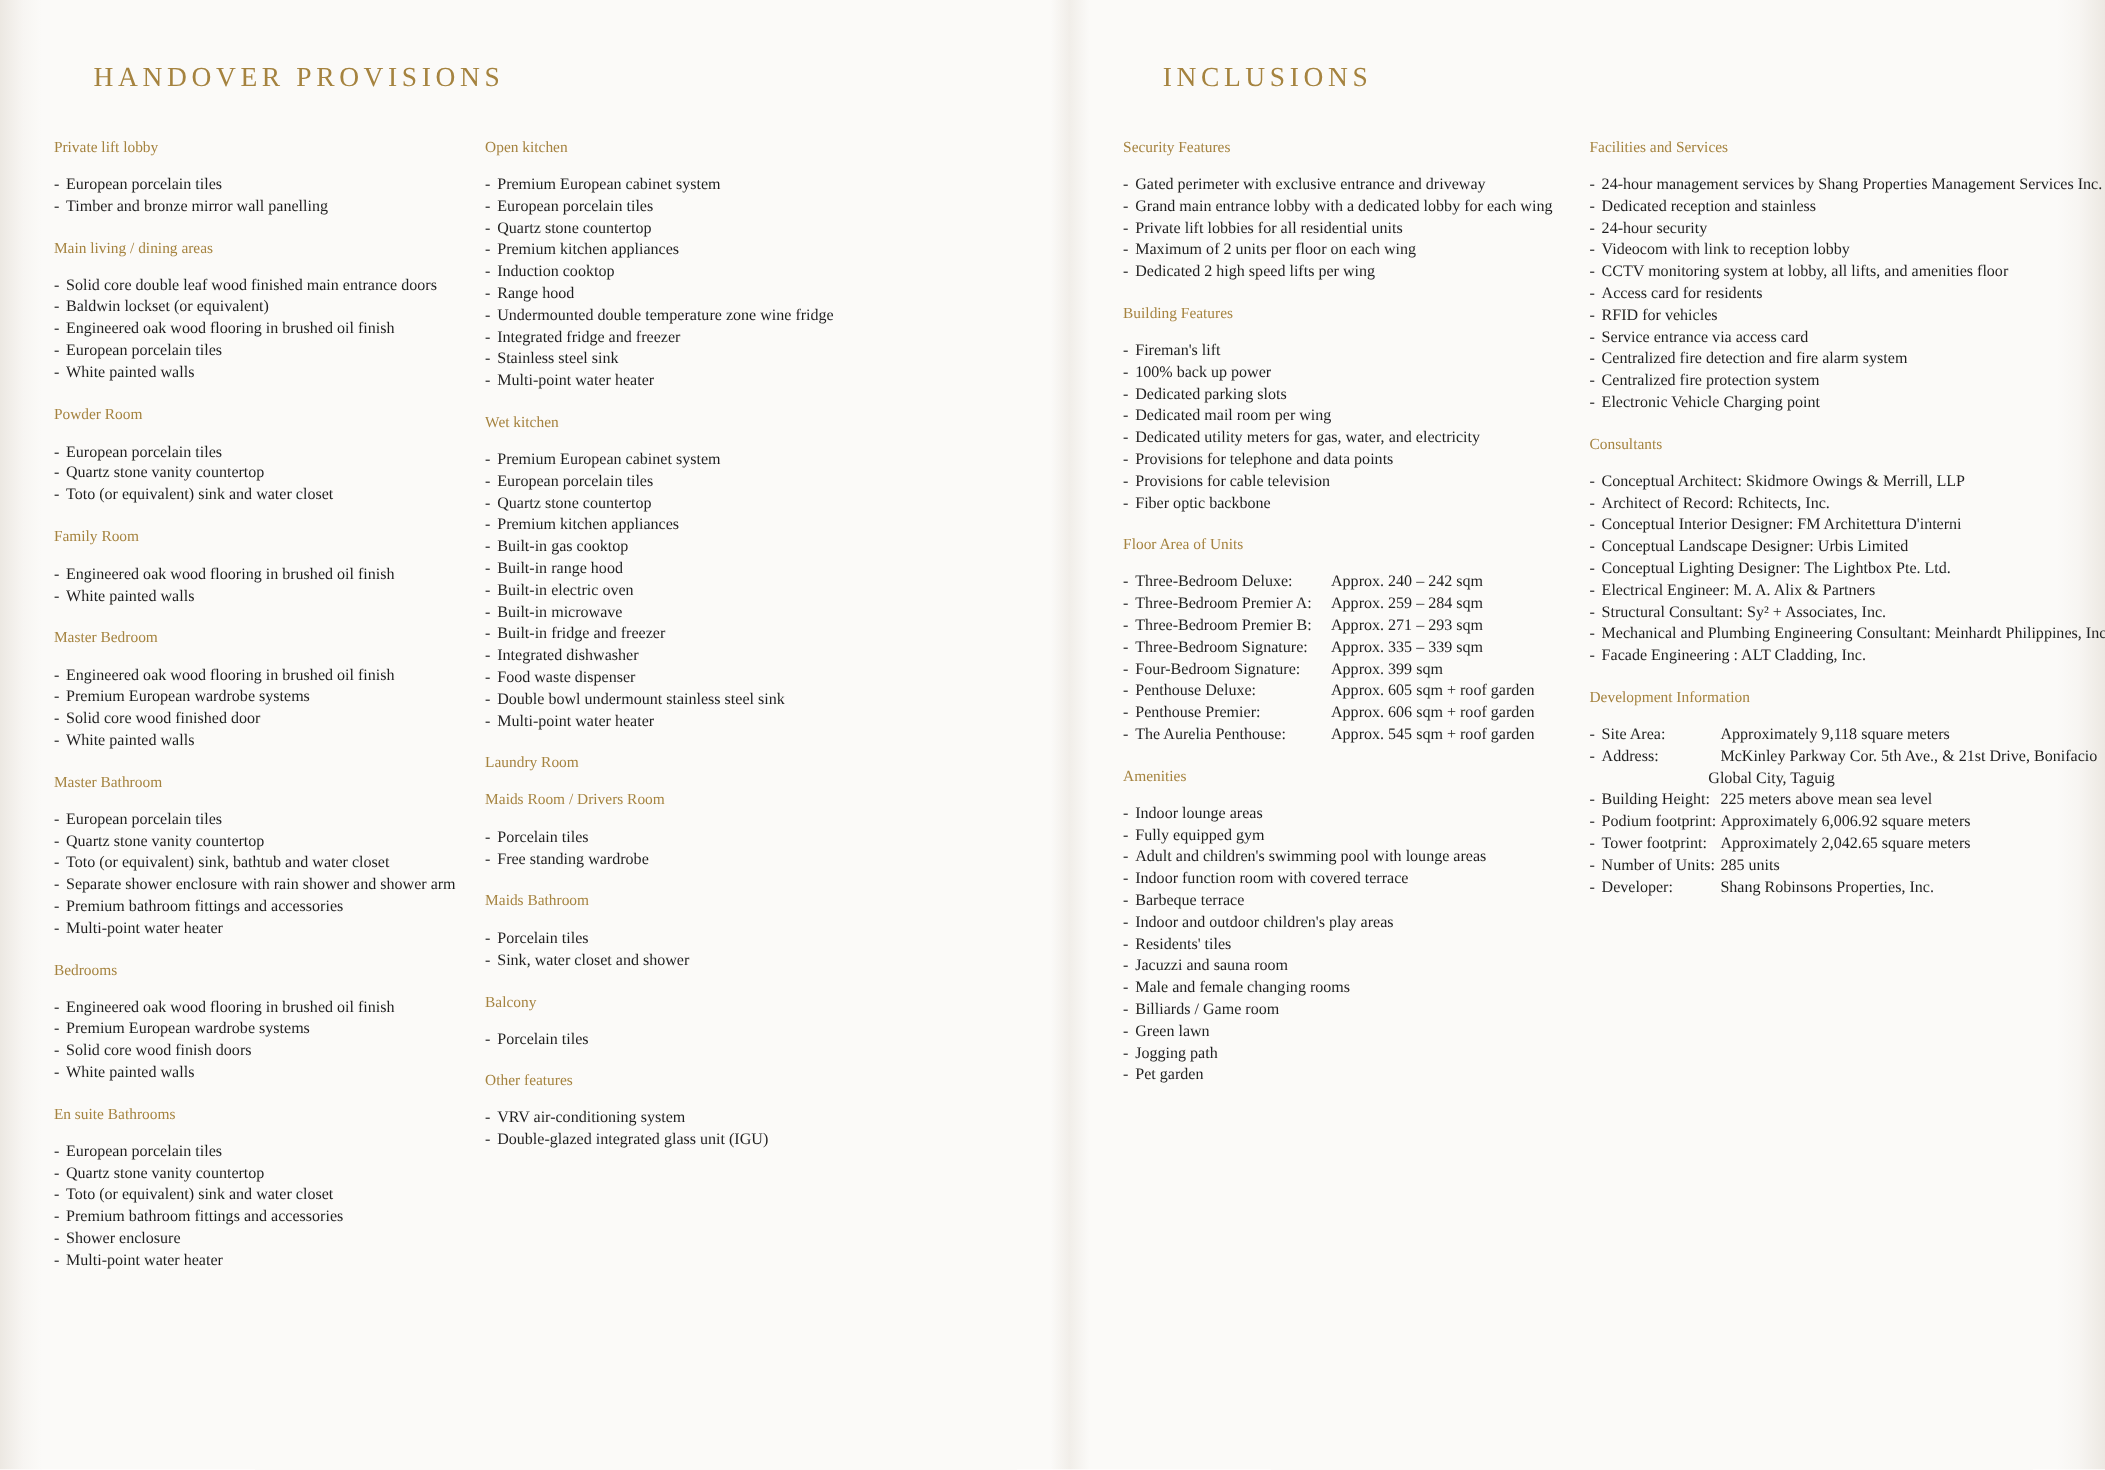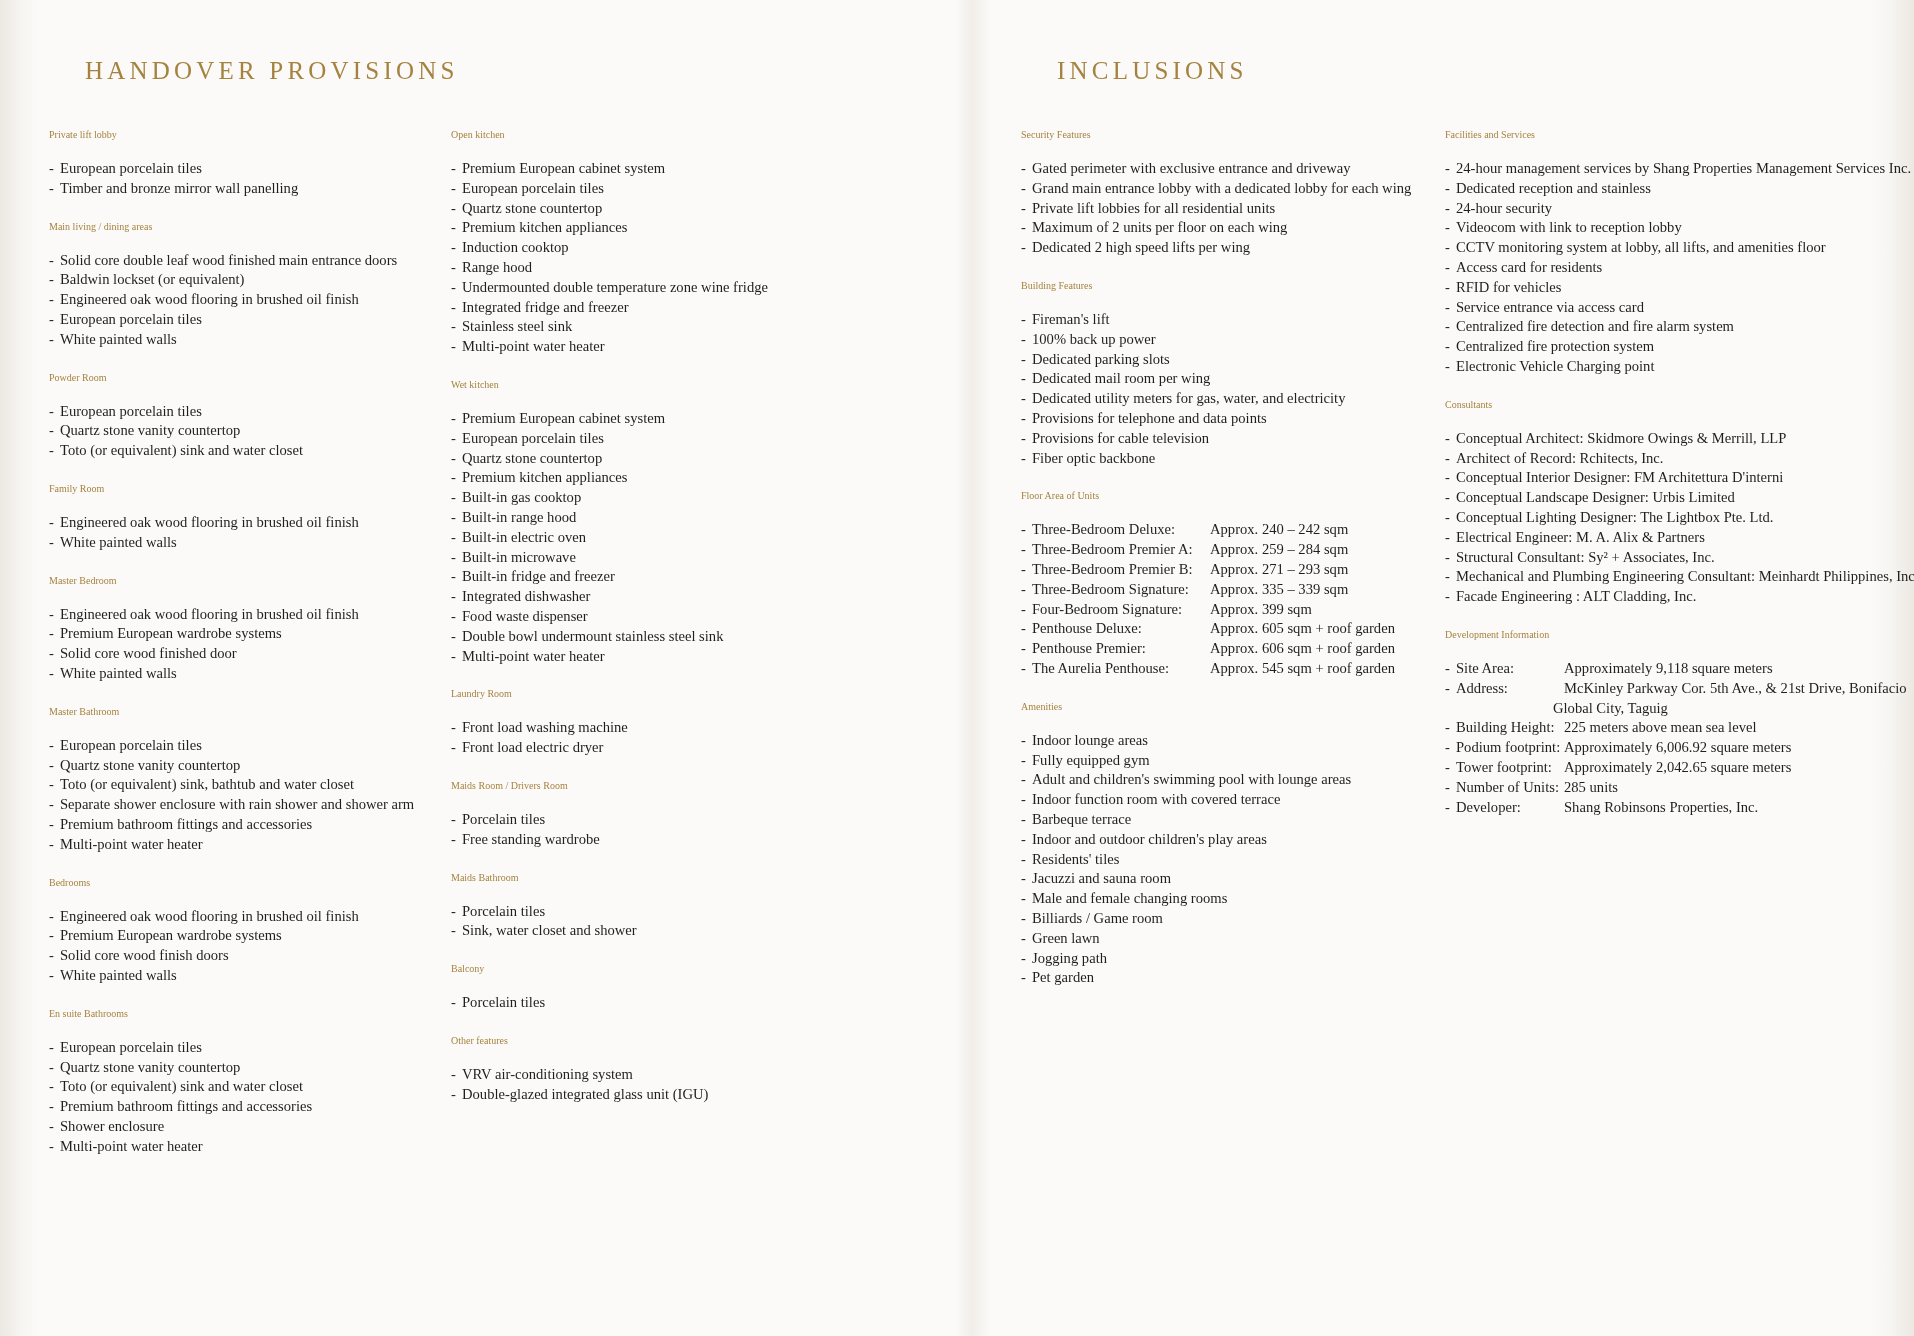--- a/index.html
+++ b/index.html
@@ -53,30 +53,30 @@
     margin-left: 36px;
   }
   #title-handover { left: 49px; top: 57px; }
   #title-inclusions { left: 1021px; top: 57px; }
 
   .col {
     position: absolute;
     top: 125px;
   }
   #col-1 { left: 49px;   width: 390px; }
-  #col-2 { left: 451px;  width: 380px; }
+  #col-2 { left: 441px;  width: 380px; }
   #col-3 { left: 1021px; width: 430px; }
   #col-4 { left: 1445px; width: 460px; }
 
   .group { margin-bottom: 0; }
   .group + .group { margin-top: 14px; }
 
   .group-title {
     color: #a5833f;
-    font-size: 10px;
+    font-size: 14px;
     line-height: 20px;
     margin: 0 0 14px 0;
     font-weight: 400;
   }
 
   ul.items {
     list-style: none;
     margin: 0 0 18px 0;
     padding: 0;
   }
@@ -229,24 +229,20 @@
           <li>Built-in microwave</li>
           <li>Built-in fridge and freezer</li>
           <li>Integrated dishwasher</li>
           <li>Food waste dispenser</li>
           <li>Double bowl undermount stainless steel sink</li>
           <li>Multi-point water heater</li>
         </ul>
       </div>
       <div class="group">
         <div class="group-title">Laundry Room</div>
-        <ul class="items">
-          <li>Front load washing machine</li>
-          <li>Front load electric dryer</li>
-        </ul>
       </div>
       <div class="group">
         <div class="group-title">Maids Room / Drivers Room</div>
         <ul class="items">
           <li>Porcelain tiles</li>
           <li>Free standing wardrobe</li>
         </ul>
       </div>
       <div class="group">
         <div class="group-title">Maids Bathroom</div>

